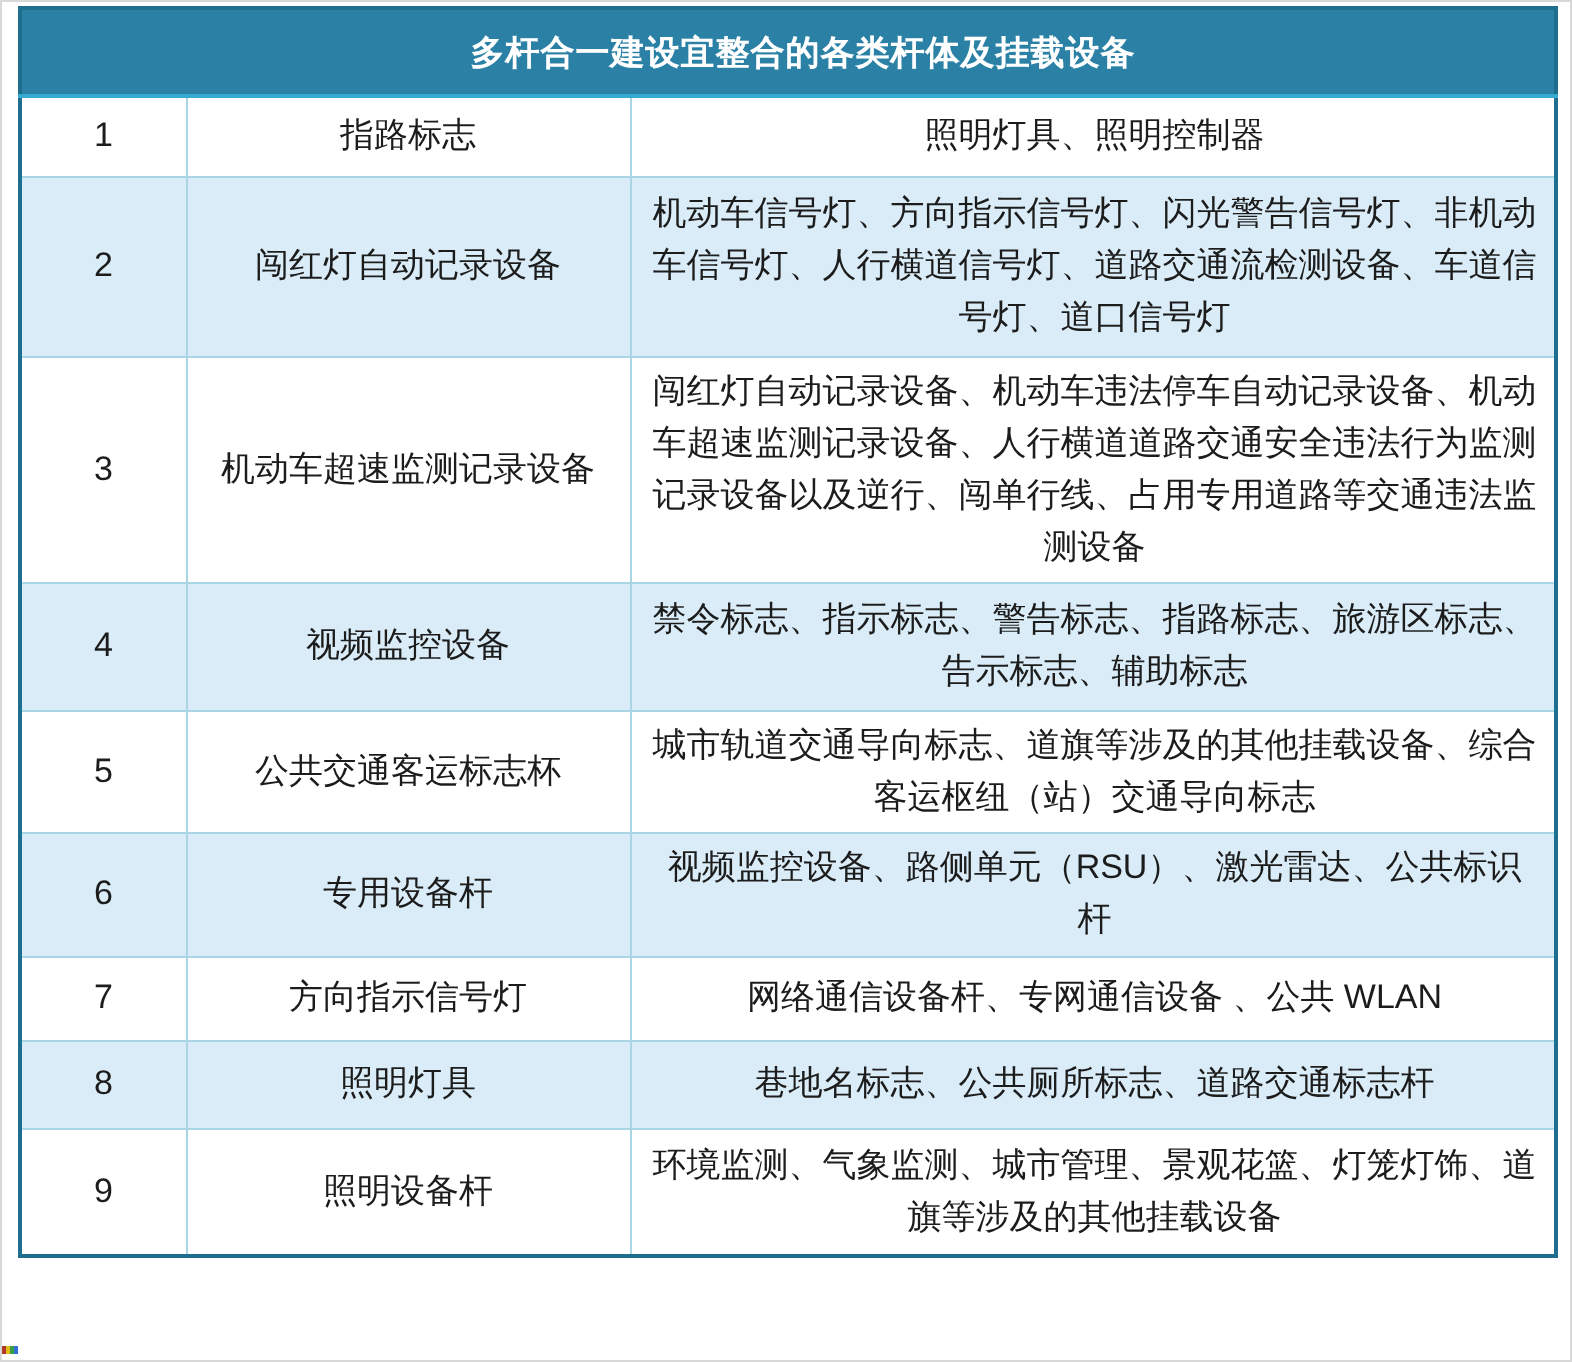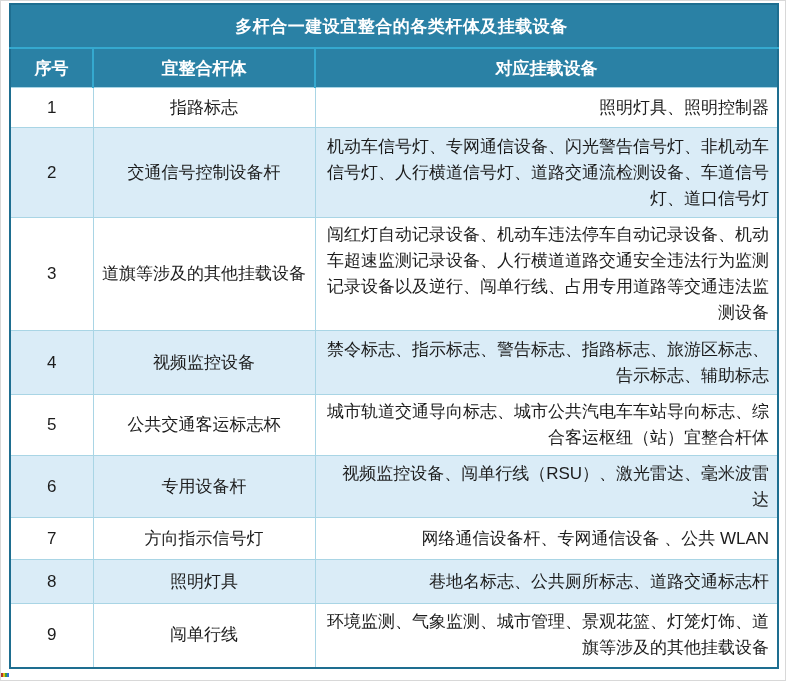--- a/index.html
+++ b/index.html
@@ -60,21 +60,21 @@
   .header-row th:first-child{border-left:none;}
   tbody td{
     border:1px solid var(--cell-border);
     font-size:17px;
     line-height:26px;
     padding:4px 4px;
     vertical-align:middle;
     color:var(--body-text);
   }
   tbody td.c1, tbody td.c2{text-align:center;}
-  tbody td.c3{text-align:right;padding:4px 8px 4px 10px;}
+  tbody td.c3{text-align:center;padding:4px 8px 4px 10px;}
   tbody tr.alt{background:var(--row-alt-bg);}
   tbody tr:nth-child(1){height:40px;}
   tbody tr:nth-child(2){height:90px;}
   tbody tr:nth-child(3){height:112px;}
   tbody tr:nth-child(4){height:64px;}
   tbody tr:nth-child(5){height:60px;}
   tbody tr:nth-child(6){height:62px;}
   tbody tr:nth-child(7){height:42px;}
   tbody tr:nth-child(8){height:44px;}
   tbody tr:nth-child(9){height:64px;}
@@ -97,70 +97,65 @@
   <table class="pole-table">
     <colgroup>
       <col class="c1">
         <col class="c2">
         <col class="c3">
     </colgroup>
     <thead>
       <tr class="title-row">
         <th colspan="3">多杆合一建设宜整合的各类杆体及挂载设备</th>
       </tr>
-      <tr class="header-row">
-        <th>序号</th>
-        <th>宜整合杆体</th>
-        <th>对应挂载设备</th>
-      </tr>
     </thead>
     <tbody>
       <tr>
         <td class="c1">1</td>
         <td class="c2">指路标志</td>
         <td class="c3">照明灯具、照明控制器</td>
       </tr>
       <tr class="alt">
         <td class="c1">2</td>
-        <td class="c2">交通信号控制设备杆</td>
-        <td class="c3">机动车信号灯、专网通信设备、闪光警告信号灯、非机动车信号灯、人行横道信号灯、道路交通流检测设备、车道信号灯、道口信号灯</td>
+        <td class="c2">闯红灯自动记录设备</td>
+        <td class="c3">机动车信号灯、方向指示信号灯、闪光警告信号灯、非机动车信号灯、人行横道信号灯、道路交通流检测设备、车道信号灯、道口信号灯</td>
       </tr>
       <tr>
         <td class="c1">3</td>
-        <td class="c2">道旗等涉及的其他挂载设备</td>
+        <td class="c2">机动车超速监测记录设备</td>
         <td class="c3">闯红灯自动记录设备、机动车违法停车自动记录设备、机动车超速监测记录设备、人行横道道路交通安全违法行为监测记录设备以及逆行、闯单行线、占用专用道路等交通违法监测设备</td>
       </tr>
       <tr class="alt">
         <td class="c1">4</td>
         <td class="c2">视频监控设备</td>
         <td class="c3">禁令标志、指示标志、警告标志、指路标志、旅游区标志、告示标志、辅助标志</td>
       </tr>
       <tr>
         <td class="c1">5</td>
         <td class="c2">公共交通客运标志杯</td>
-        <td class="c3">城市轨道交通导向标志、城市公共汽电车车站导向标志、综合客运枢纽（站）宜整合杆体</td>
+        <td class="c3">城市轨道交通导向标志、道旗等涉及的其他挂载设备、综合客运枢纽（站）交通导向标志</td>
       </tr>
       <tr class="alt">
         <td class="c1">6</td>
         <td class="c2">专用设备杆</td>
-        <td class="c3">视频监控设备、闯单行线（RSU）、激光雷达、毫米波雷达</td>
+        <td class="c3">视频监控设备、路侧单元（RSU）、激光雷达、公共标识杆</td>
       </tr>
       <tr>
         <td class="c1">7</td>
         <td class="c2">方向指示信号灯</td>
         <td class="c3">网络通信设备杆、专网通信设备 、公共 WLAN</td>
       </tr>
       <tr class="alt">
         <td class="c1">8</td>
         <td class="c2">照明灯具</td>
         <td class="c3">巷地名标志、公共厕所标志、道路交通标志杆</td>
       </tr>
       <tr>
         <td class="c1">9</td>
-        <td class="c2">闯单行线</td>
+        <td class="c2">照明设备杆</td>
         <td class="c3">环境监测、气象监测、城市管理、景观花篮、灯笼灯饰、道旗等涉及的其他挂载设备</td>
       </tr>
     </tbody>
   </table>
 
   <div class="corner-mark">
     <span class="m1"></span>
     <span class="m2"></span>
     <span class="m3"></span>
     <span class="m4"></span>

